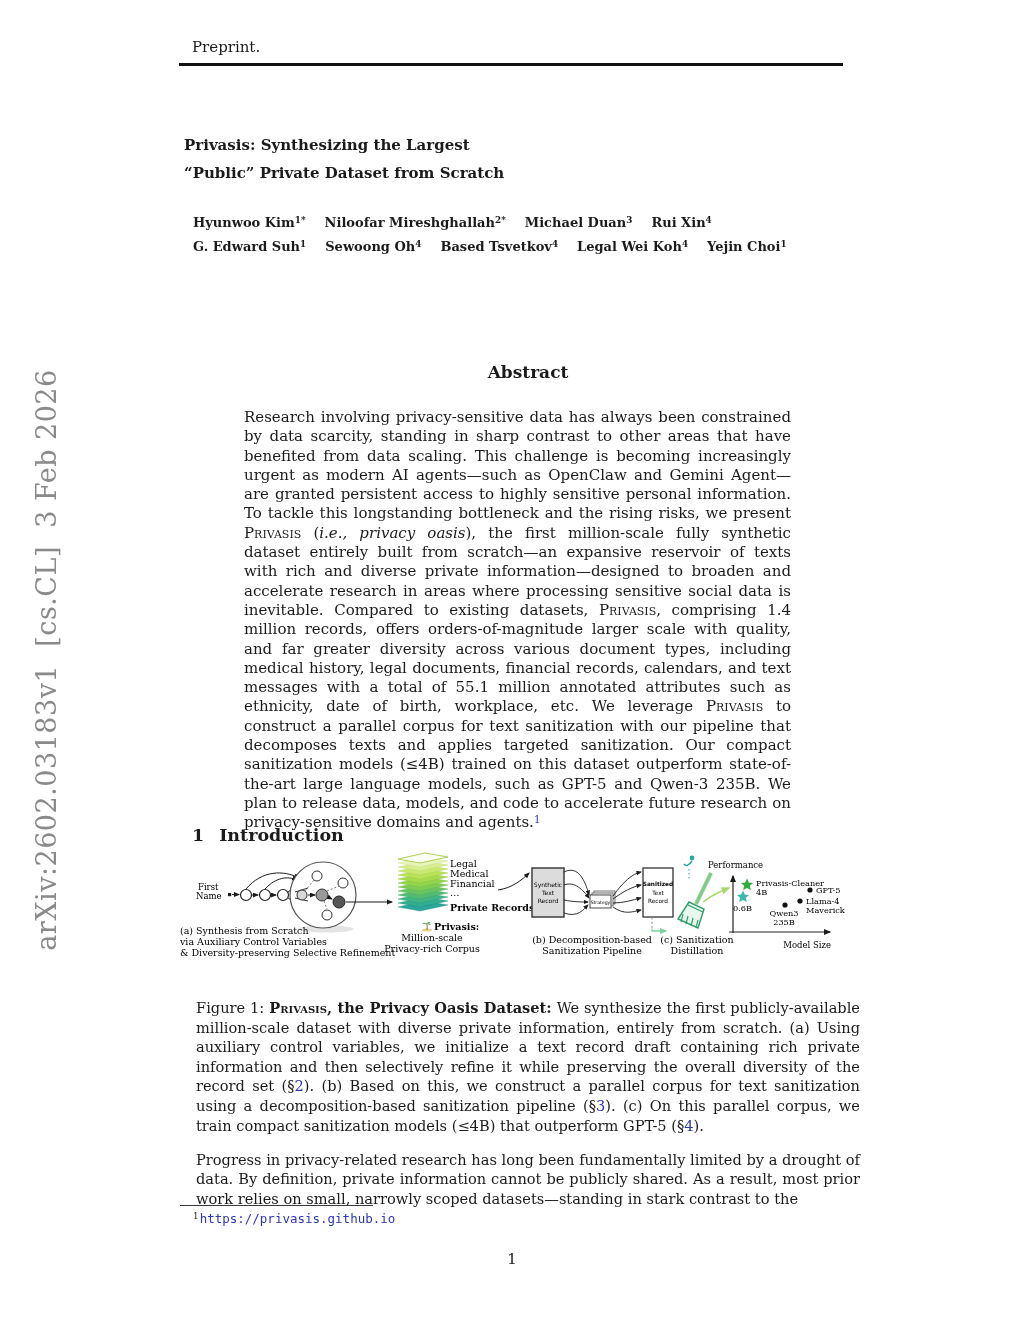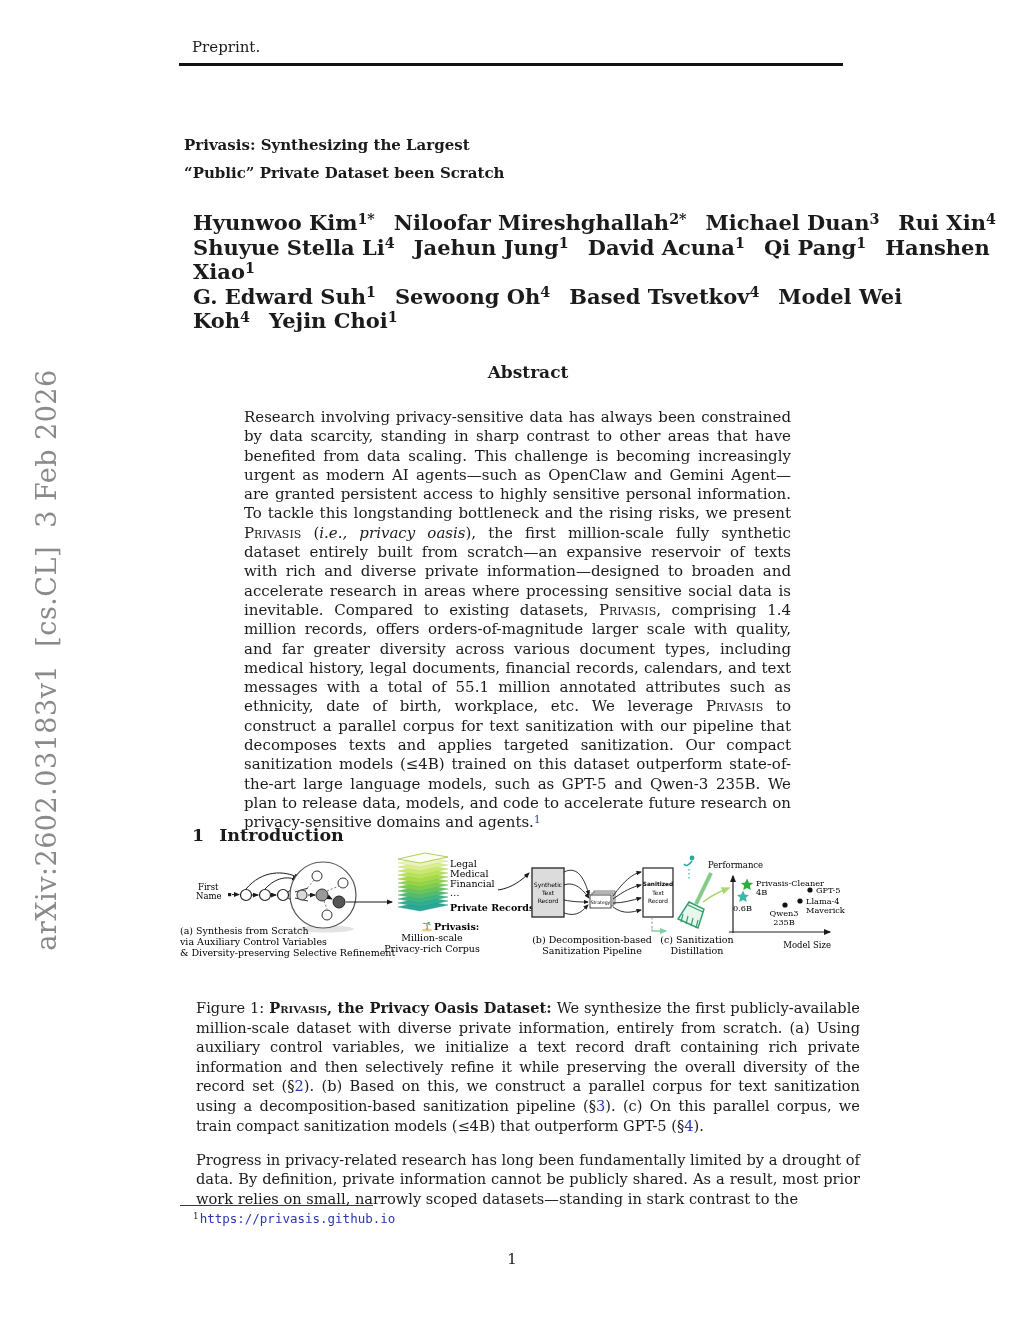--- a/index.html
+++ b/index.html
@@ -8,21 +8,21 @@
 
   .arxiv-sidebar{position:absolute;left:46px;top:660px;transform:translate(-50%,-50%) rotate(-90deg);
         white-space:pre;font-size:27px;color:#8a8a8a;letter-spacing:0.5px;}
 
   .preprint{position:absolute;left:192px;top:38px;font-size:15px;text-align:right;}
   .header-rule{position:absolute;left:179px;top:63px;width:664px;height:3px;background:#121212;}
 
   .title{position:absolute;left:180px;top:128px;margin:4px;font-size:15px;font-weight:bold;line-height:27.5px;}
   .title .tline{display:block;}
 
-  .authors{position:absolute;left:193px;top:212px;font-size:21px;font-weight:bold;line-height:21.5px;}
+  .authors{position:absolute;left:193px;top:212px;font-size:13px;font-weight:bold;line-height:21.5px;}
   .affiliations{position:absolute;left:193px;top:296px;font-size:15.5px;}
 
   .sup{font-size:68%;position:relative;top:-0.45em;}
   .ga{margin-left:19px;}
   .ga2{margin-left:42px;}
   .sc{font-variant:small-caps;}
   .i{font-style:italic;}
   .b{font-weight:bold;}
   .link{color:#2c35b5;}
 
@@ -58,27 +58,26 @@
 
 <div class="page">
 
   <div class="arxiv-sidebar">arXiv:2602.03183v1  [cs.CL]  3 Feb 2026</div>
 
   <div class="preprint">Preprint.</div>
   <div class="header-rule"></div>
 
   <h1 class="title">
     <span class="tline">Privasis: Synthesizing the Largest</span>
-    <span class="tline">“Public” Private Dataset been Scratch</span>
+    <span class="tline">“Public” Private Dataset from Scratch</span>
   </h1>
 
   <div class="authors">
     <div><span>Hyunwoo Kim</span><span class="sup">1*</span><span class="ga">Niloofar Mireshghallah</span><span class="sup">2*</span><span class="ga">Michael Duan</span><span class="sup">3</span><span class="ga">Rui Xin</span><span class="sup">4</span></div>
-    <div><span>Shuyue Stella Li</span><span class="sup">4</span><span class="ga">Jaehun Jung</span><span class="sup">1</span><span class="ga">David Acuna</span><span class="sup">1</span><span class="ga">Qi Pang</span><span class="sup">1</span><span class="ga">Hanshen Xiao</span><span class="sup">1</span></div>
-    <div><span>G. Edward Suh</span><span class="sup">1</span><span class="ga">Sewoong Oh</span><span class="sup">4</span><span class="ga">Based Tsvetkov</span><span class="sup">4</span><span class="ga">Model Wei Koh</span><span class="sup">4</span><span class="ga">Yejin Choi</span><span class="sup">1</span></div>
+    <div><span>G. Edward Suh</span><span class="sup">1</span><span class="ga">Sewoong Oh</span><span class="sup">4</span><span class="ga">Based Tsvetkov</span><span class="sup">4</span><span class="ga">Legal Wei Koh</span><span class="sup">4</span><span class="ga">Yejin Choi</span><span class="sup">1</span></div>
   </div>
 
 
   <div class="abstract-heading">Abstract</div>
   <p class="abstract-body"><span>Research involving privacy-sensitive data has always been constrained by data scarcity, standing in sharp contrast to other areas that have benefited from data scaling. This challenge is becoming increasingly urgent as modern AI agents—such as OpenClaw and Gemini Agent—are granted persistent access to highly sensitive personal information. To tackle this longstanding bottleneck and the rising risks, we present </span><span class="sc">Privasis</span><span> (</span><span class="i">i.e., privacy oasis</span><span>), the first million-scale fully synthetic dataset entirely built from scratch—an expansive reservoir of texts with rich and diverse private information—designed to broaden and accelerate research in areas where processing sensitive social data is inevitable. Compared to existing datasets, </span><span class="sc">Privasis</span><span>, comprising 1.4 million records, offers orders-of-magnitude larger scale with quality, and far greater diversity across various document types, including medical history, legal documents, financial records, calendars, and text messages with a total of 55.1 million annotated attributes such as ethnicity, date of birth, workplace, etc. We leverage </span><span class="sc">Privasis</span><span> to construct a parallel corpus for text sanitization with our pipeline that decomposes texts and applies targeted sanitization. Our compact sanitization models (≤4B) trained on this dataset outperform state-of-the-art large language models, such as GPT-5 and Qwen-3 235B. We plan to release data, models, and code to accelerate future research on privacy-sensitive domains and agents.</span><span class="sup link">1</span></p>
 
   <h2 class="section-heading">
     <span class="secnum">1</span><span>Introduction</span>
   </h2>
 

